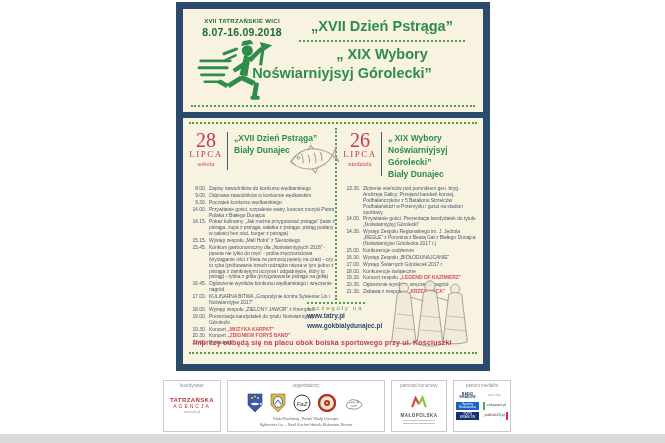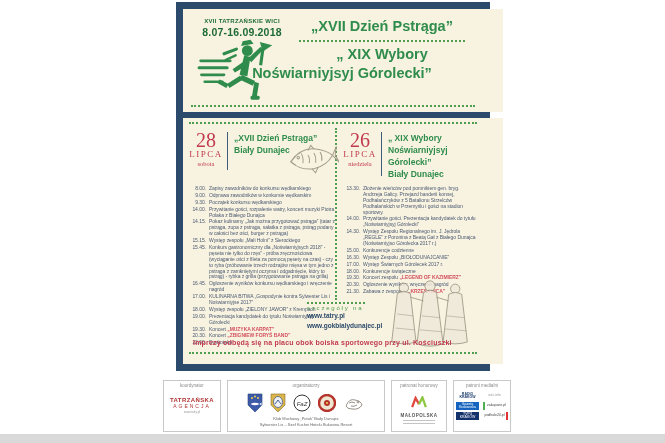--- a/index.html
+++ b/index.html
@@ -1,21 +1,21 @@
 <!DOCTYPE html>
 <html><head>
 <meta charset="utf-8">
 <style>
   html,body{margin:0;padding:0;background:#fff;}
   #screen{position:relative;width:665px;height:443px;background:#ffffff;overflow:hidden;
           font-family:"Liberation Sans",sans-serif;}
 
   
   .poster{position:absolute;left:176px;top:2px;width:314px;height:369px;background:#2c4a6b;}
-  .cbox{position:absolute;background:#f7f3e0;padding-left:20px;}
+  .cbox{position:absolute;background:#f7f3e0;}
   .header-box{left:7px;top:7px;width:300px;height:103px;}
   .main-box{left:7px;top:116px;width:300px;height:246px;}
 
   .dot{border-top:2px dotted #4f9d4f;height:0;position:absolute;}
 
   
   .series{position:absolute;left:0;top:9px;width:118px;text-align:center;font-size:6px;
           font-weight:bold;color:#1e6b35;letter-spacing:.3px;}
   .dates{position:absolute;left:0;top:17px;width:118px;text-align:center;font-size:10.5px;
          font-weight:bold;color:#1e6b35;letter-spacing:.2px;}

